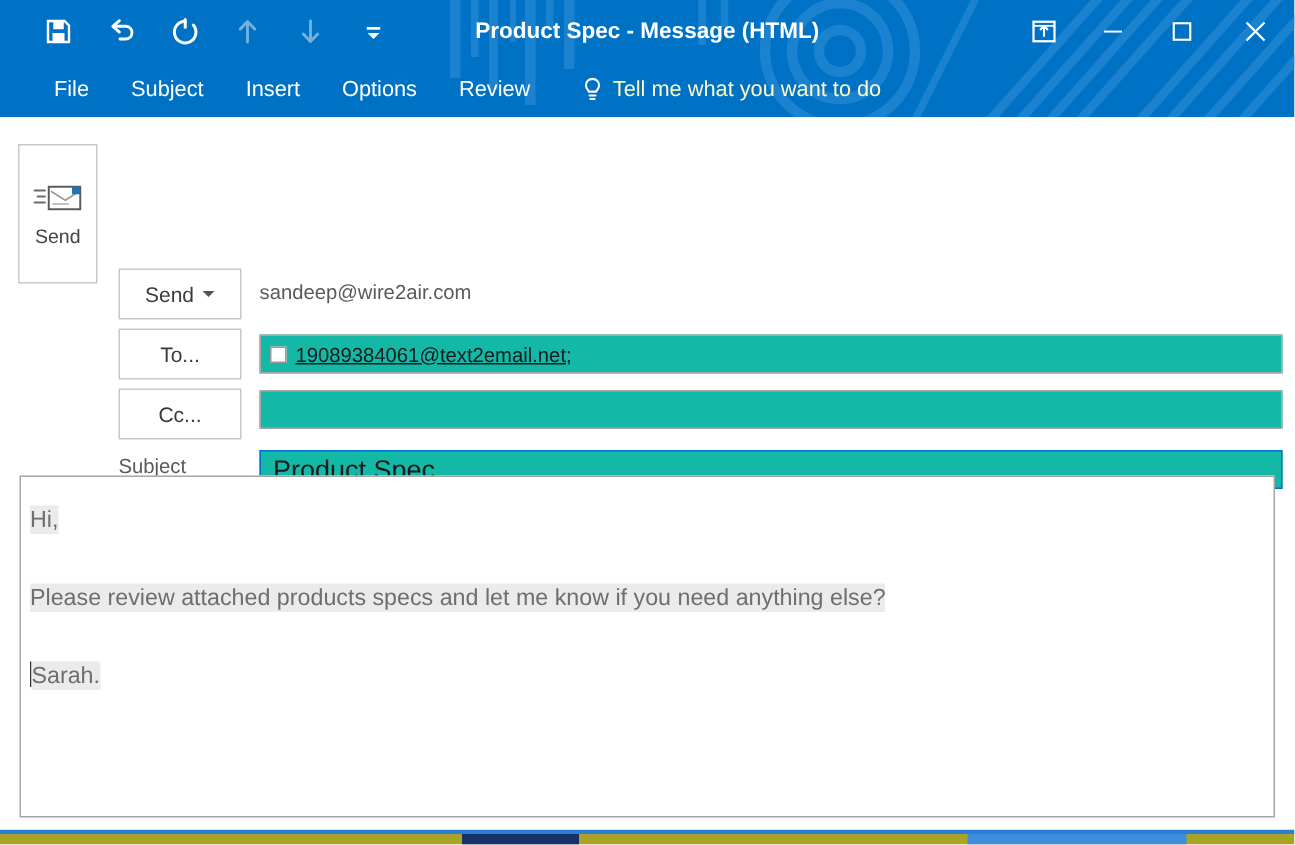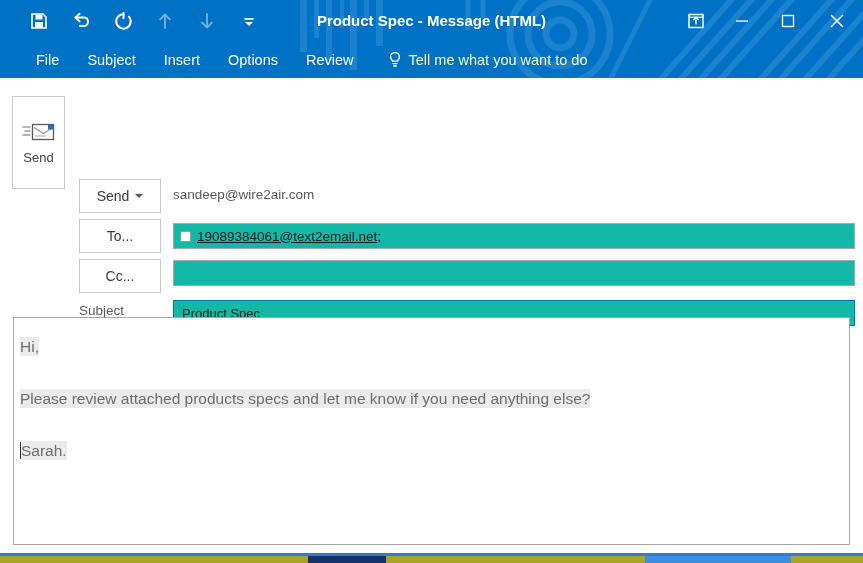--- a/index.html
+++ b/index.html
@@ -146,21 +146,21 @@
     width: 11px; height: 11px;
     border: 1px solid #999999;
     background: #ffffff;
     margin-right: 6px;
     flex: none;
   }
   .recip-text {
     font-size: 13.5px; color: #1a1a1a;
     text-decoration: underline;
   }
-  .subject-text { font-size: 13px; color: #1a1a1a; }
+  .subject-text { font-size: 18px; color: #1a1a1a; }
 
   .side-label {
     position: absolute; left: 79px;
     width: 82px;
     text-align: left;
     font-size: 13.5px; color: #5a5a5a;
   }
   .side-label.subject { top: 225px; }
   .side-label.attached { top: 275px; }
 

